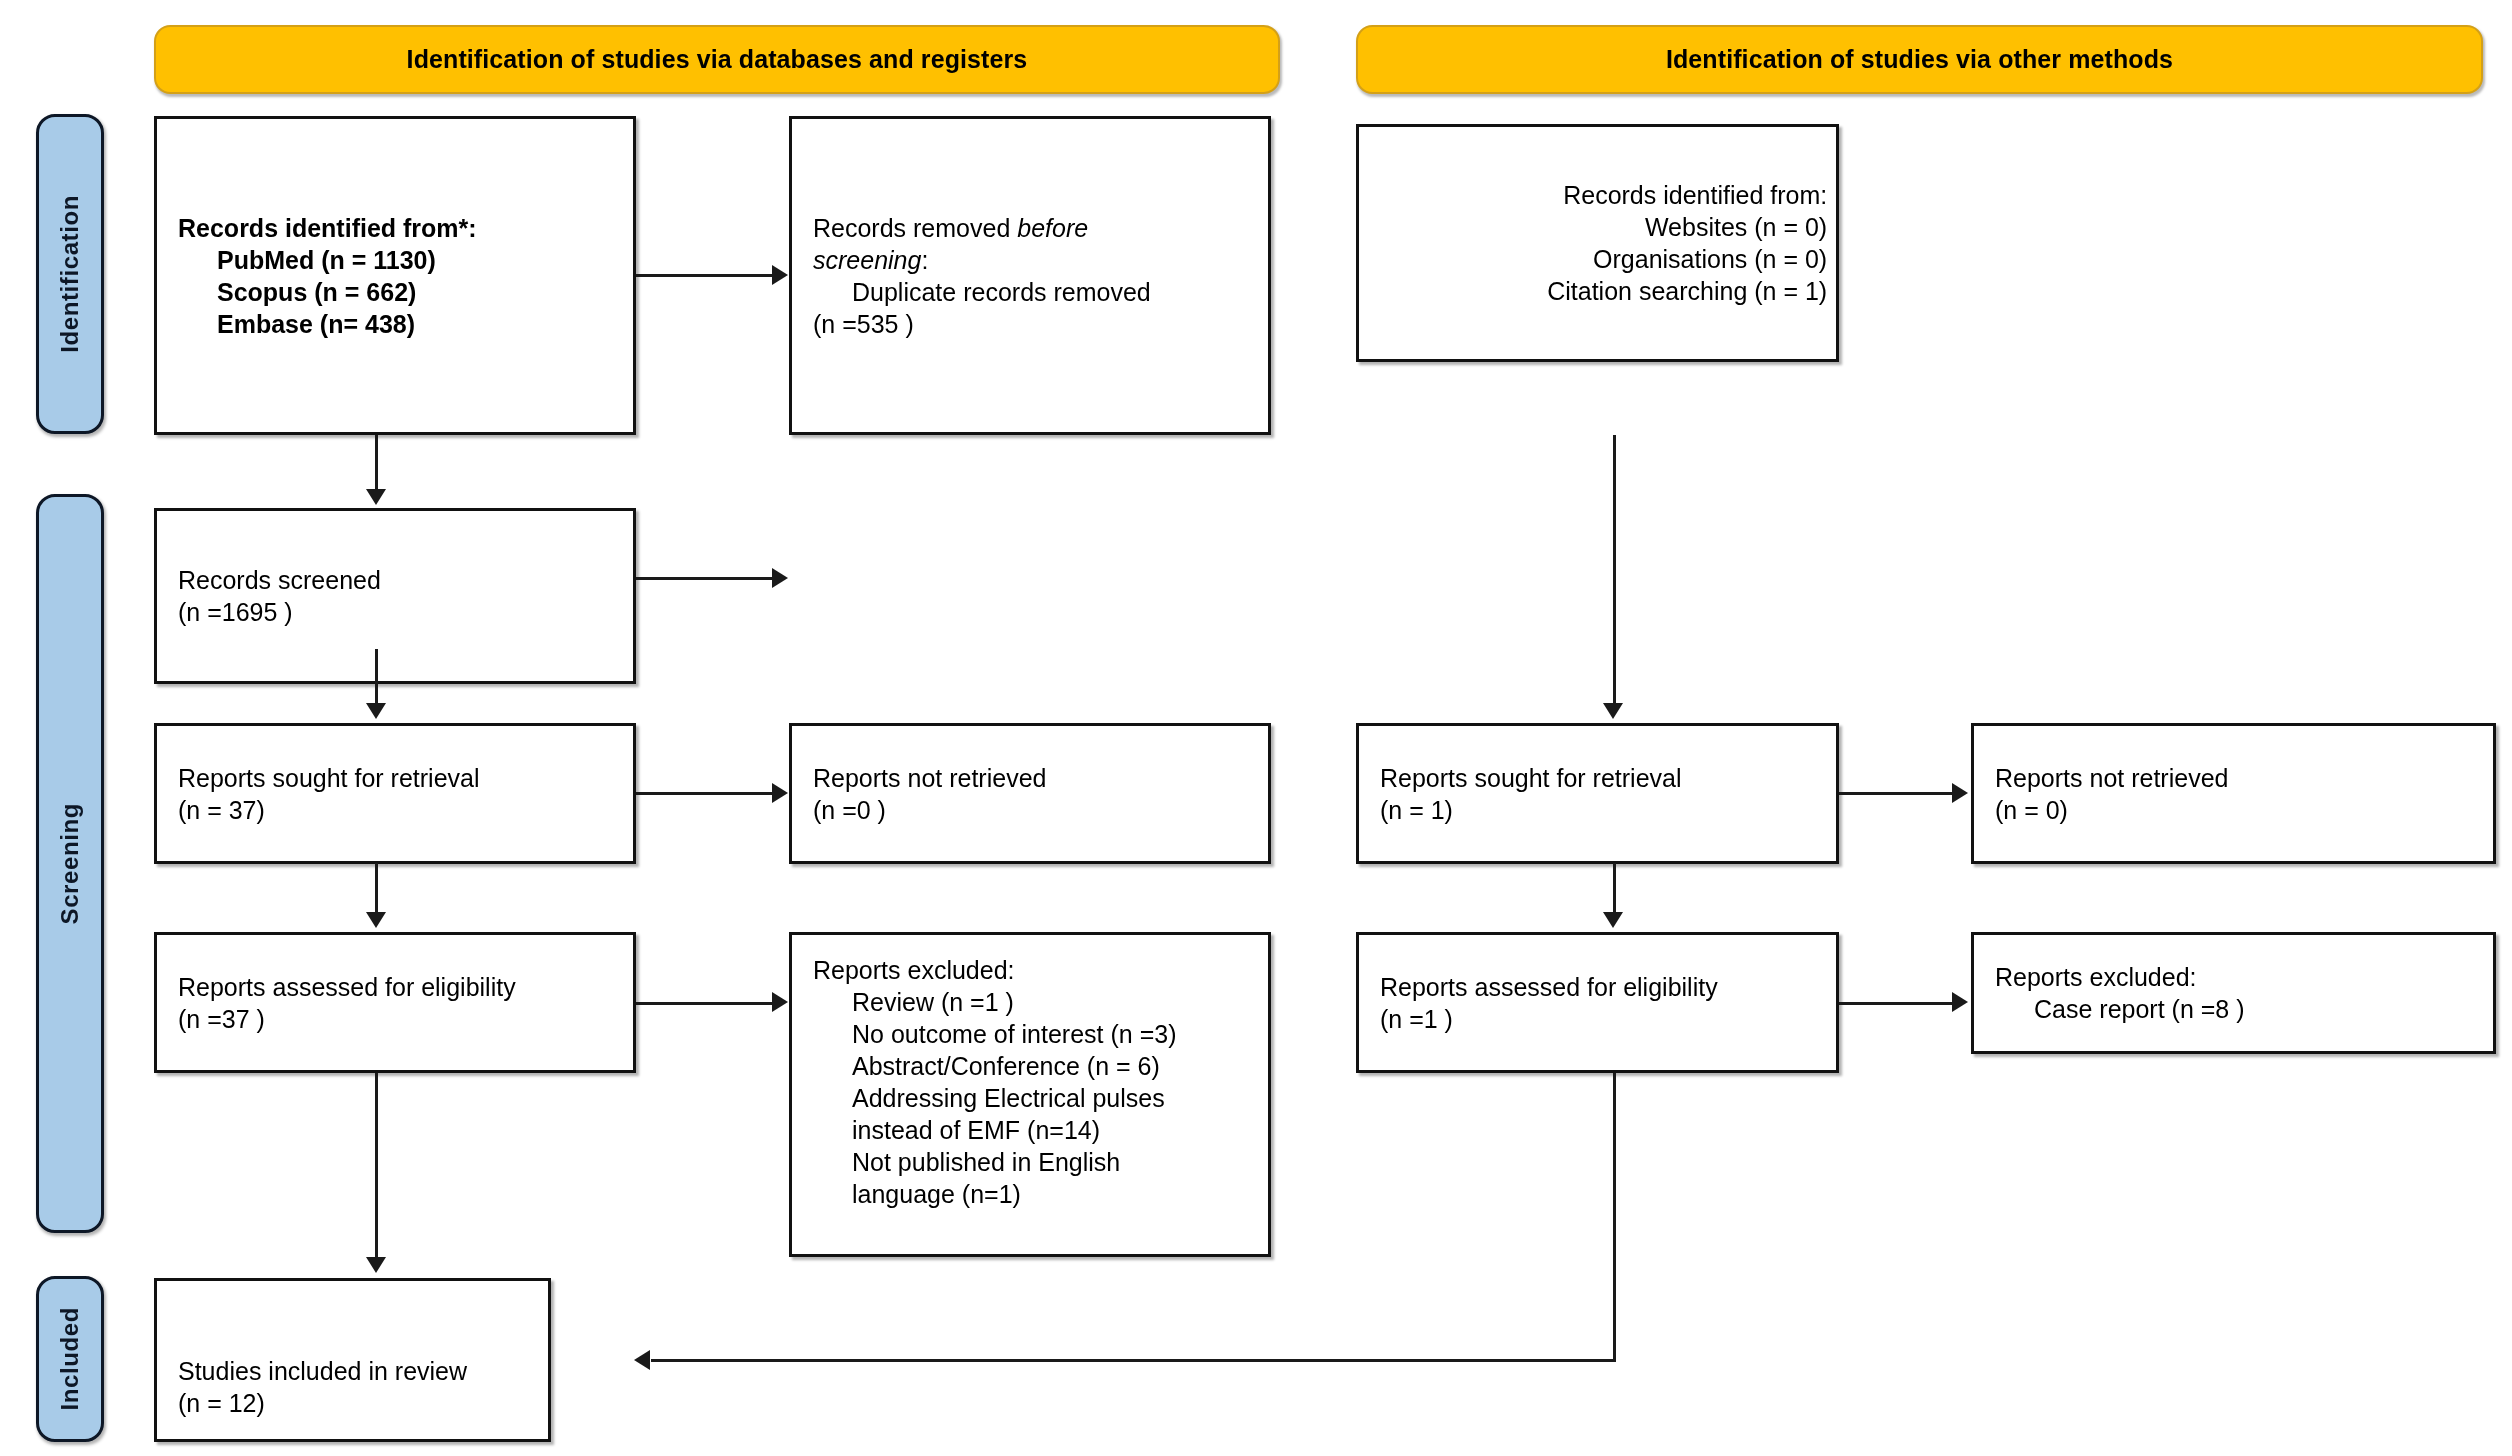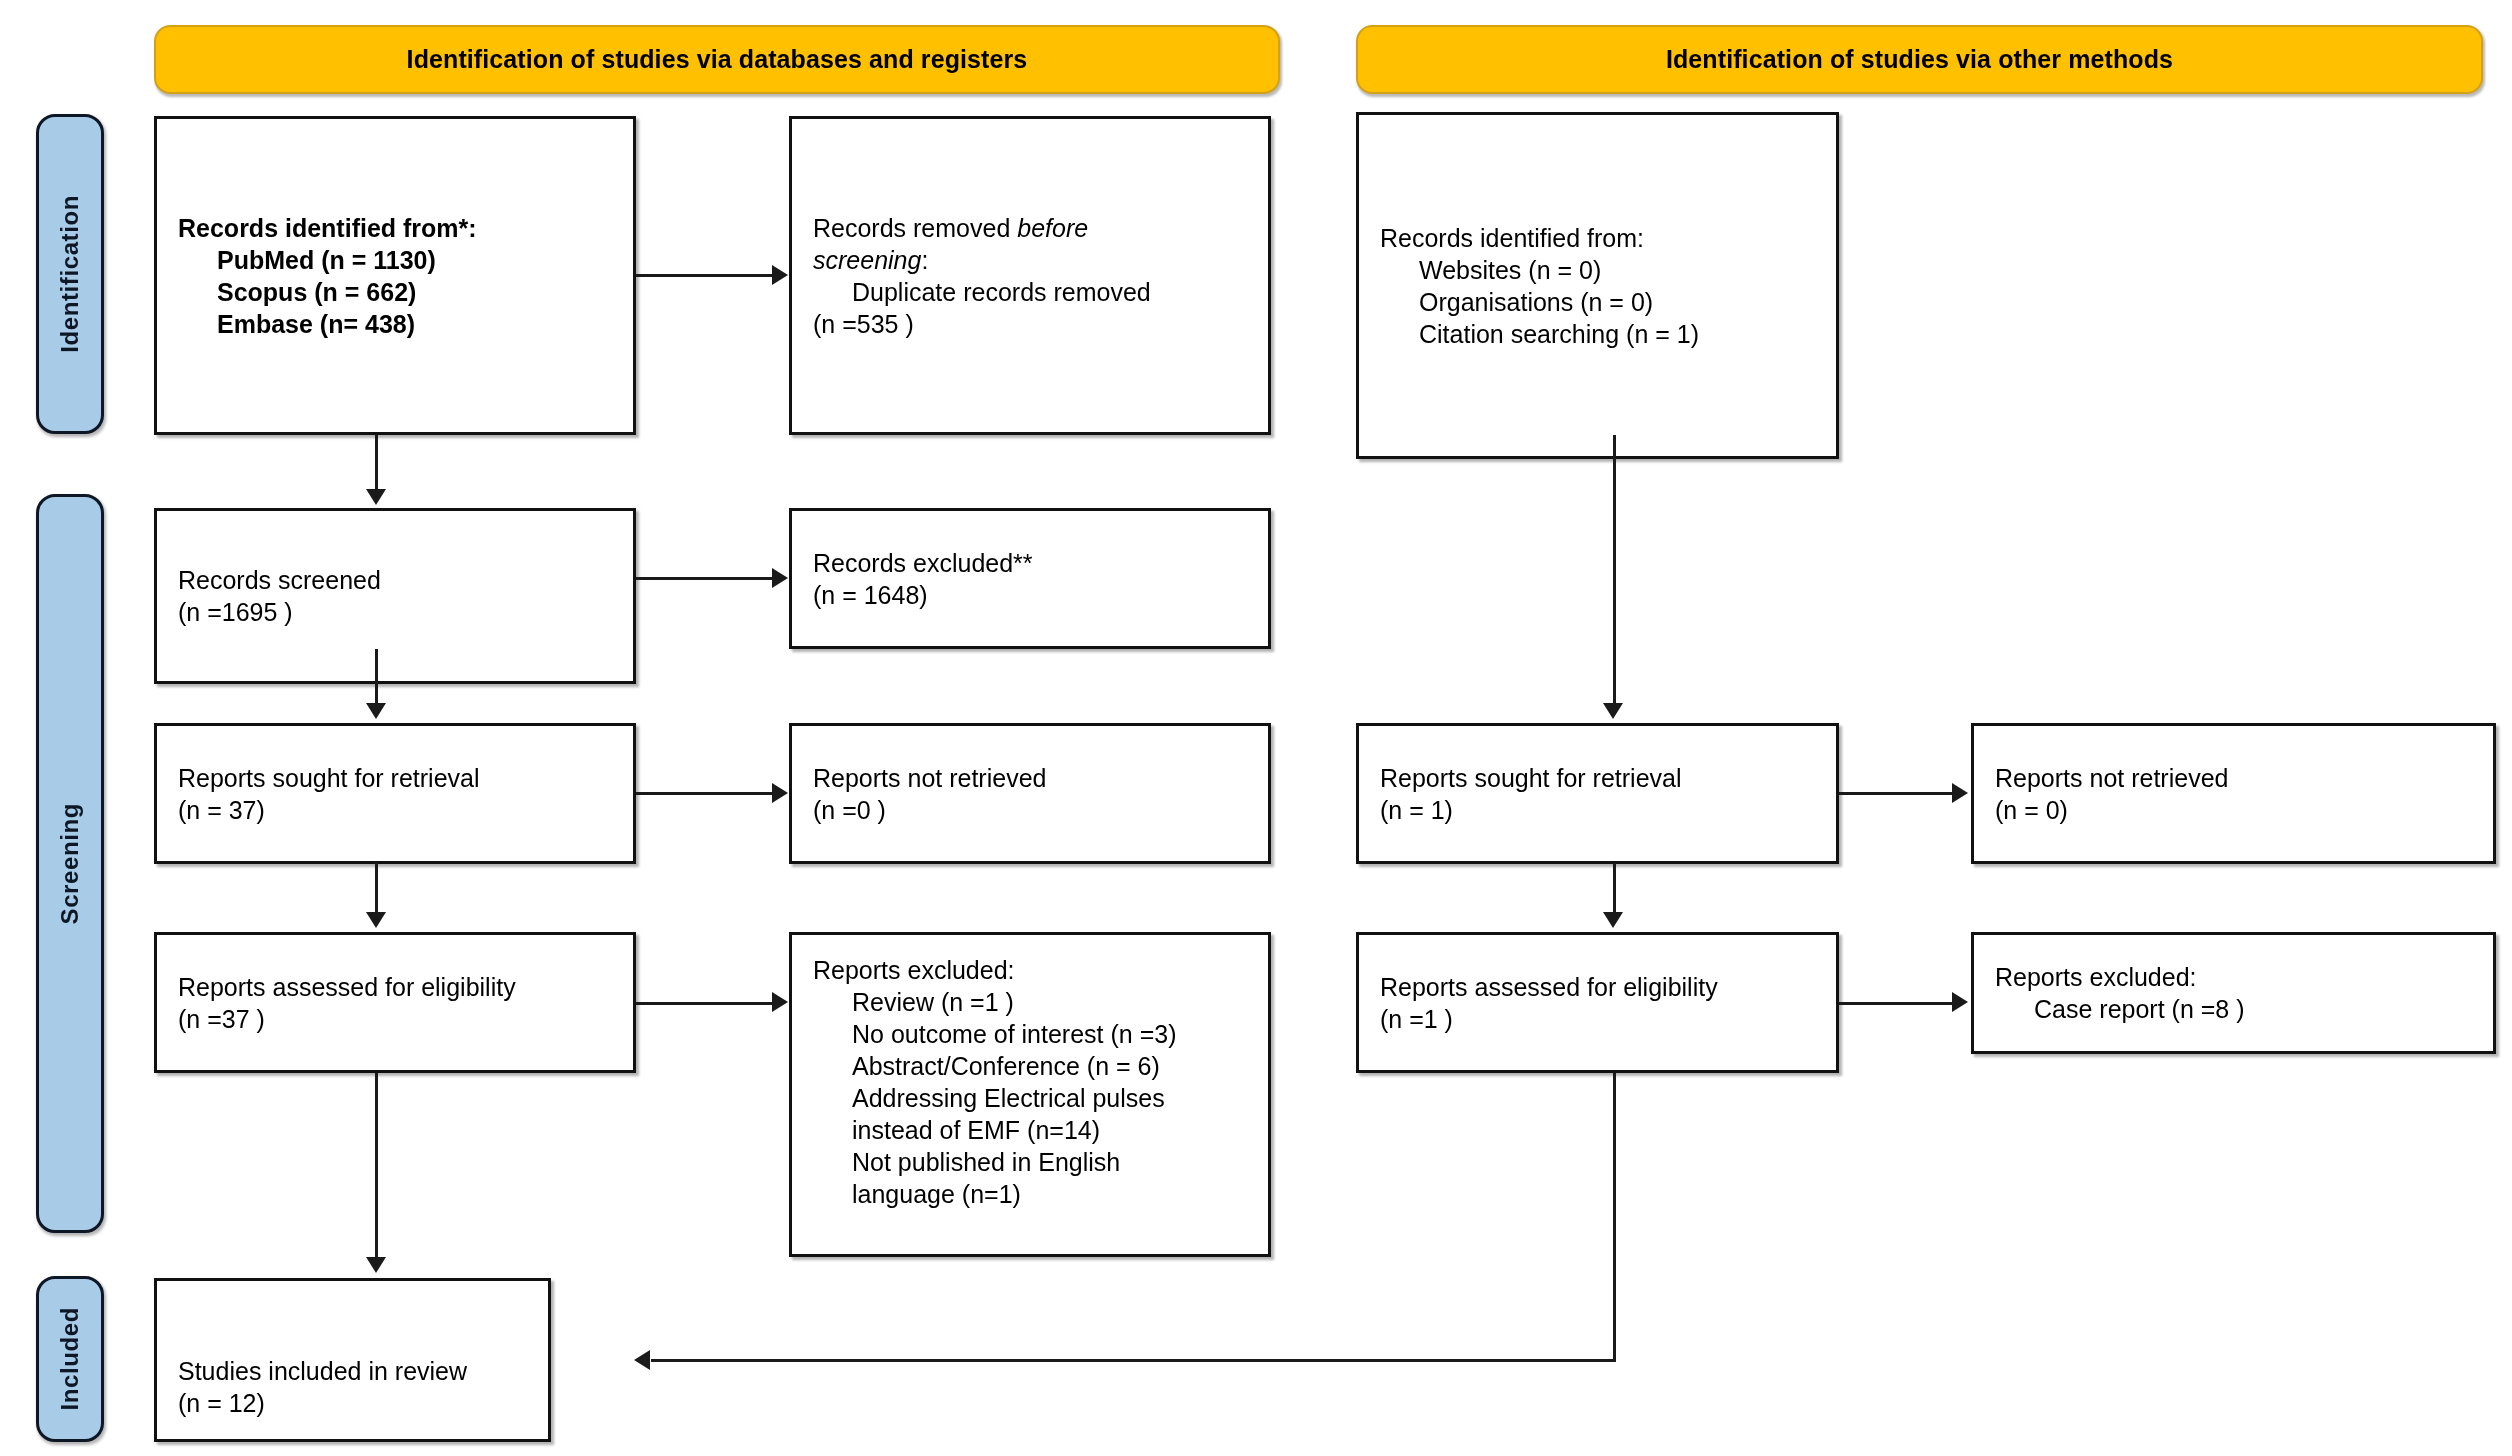--- a/index.html
+++ b/index.html
@@ -157,26 +157,20 @@
     </div>
   </div>
 
   <div class="box" style="left:154px; top:508px; width:482px; height:176px;">
     <div class="inner">
       <div class="line">Records screened</div>
       <div class="line">(n =1695 )</div>
     </div>
   </div>
 
-  <div class="box" style="left:789px; top:508px; width:482px; height:141px;">
-    <div class="inner">
-      <div class="line">Records excluded**</div>
-      <div class="line">(n = 1648)</div>
-    </div>
-  </div>
 
   <div class="box" style="left:154px; top:723px; width:482px; height:141px;">
     <div class="inner">
       <div class="line">Reports sought for retrieval</div>
       <div class="line">(n = 37)</div>
     </div>
   </div>
 
   <div class="box" style="left:789px; top:723px; width:482px; height:141px;">
     <div class="inner">
@@ -205,21 +199,21 @@
     </div>
   </div>
 
   <div class="box" style="left:154px; top:1278px; width:397px; height:164px;">
     <div class="inner" style="top:74px; transform:none;">
       <div class="line">Studies included in review</div>
       <div class="line">(n = 12)</div>
     </div>
   </div>
 
-  <div class="box" style="left:1356px; top:112px; width:483px; height:347px;">
+  <div class="box" style="left:1356px; top:124px; width:483px; height:238px;text-align:right;">
     <div class="inner">
       <div class="line">Records identified from:</div>
       <div class="line ind1">Websites (n = 0)</div>
       <div class="line ind1">Organisations (n = 0)</div>
       <div class="line ind1">Citation searching (n = 1)</div>
     </div>
   </div>
 
   <div class="box" style="left:1356px; top:723px; width:483px; height:141px;">
     <div class="inner">

